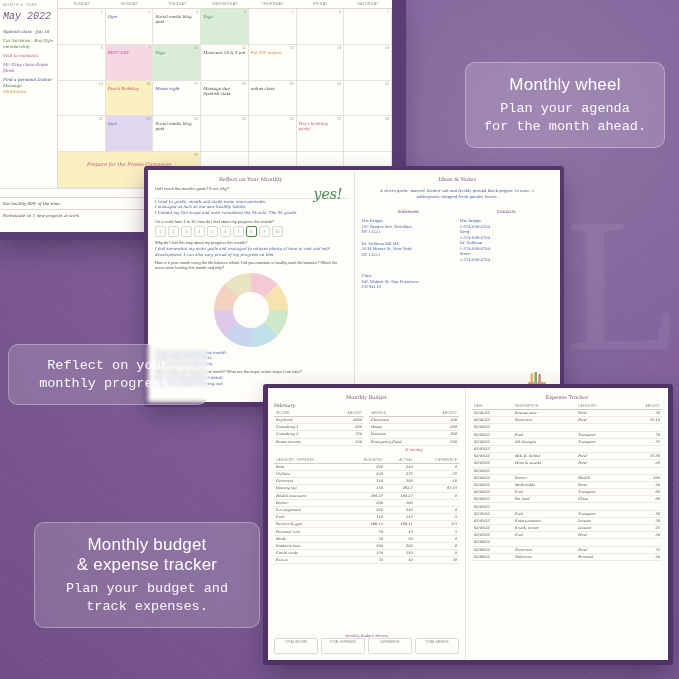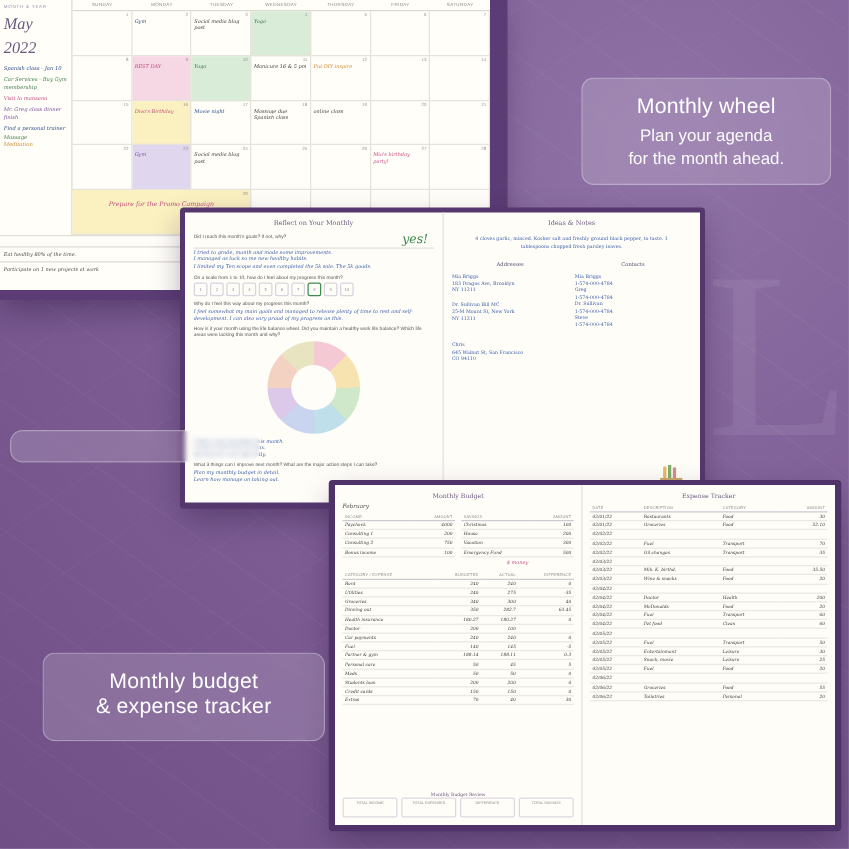--- a/index.html
+++ b/index.html
@@ -49,21 +49,21 @@
   .cal-cell{border-right:1px solid #e6e2dc;border-bottom:1px solid #e6e2dc;
     position:relative;padding:5px 2px 2px 2px;overflow:hidden;}
   .cal-num{position:absolute;top:1px;right:2px;font-size:3.6px;color:#9a9a9a;}
   .cal-ev{font-size:4px;line-height:1.25;color:#3d3d3d;}
   .hand{font-family:"DejaVu Serif", serif;font-style:italic;}
   .ink-blue{color:#2d4a8a;}
   .ink-green{color:#3f7a4a;}
   .ink-pink{color:#c0507e;}
   .ink-orange{color:#d08a33;}
   .ink-purple{color:#7a4f9e;}
-  .cal-title{font-size:13px;color:#6b5a80;font-family:Liberation Serif, serif;}
+  .cal-title{font-size:10px;color:#6b5a80;font-family:Liberation Mono, monospace;}
   .month-head{font-size:3.6px;color:#9a8faa;letter-spacing:.6px;}
   .hl-pink{background:#f6d7e4;}
   .hl-green{background:#d9ecd8;}
   .hl-purple{background:#e0d7ef;}
   .hl-yellow{background:#faf0c0;}
   .notes-strip{display:flex;border-top:1px solid #ded9d2;}
   .notes-strip > div{flex:1;border-right:1px solid #e6e2dc;padding:3px;font-size:4px;color:#4a4a4a;}
 
   
   #monthly-review{left:148px;top:170px;width:412px;height:232px;}
@@ -108,21 +108,21 @@
   .totals div{flex:1;border:1px solid #ddd8e0;border-radius:2px;height:13px;
     font-size:3px;color:#8b8b8b;display:flex;align-items:flex-start;justify-content:center;padding-top:1.5px;}
   .bd-review{position:absolute;left:6px;right:6px;bottom:22px;font-size:3.6px;color:#6b5a80;
     font-family:"DejaVu Serif",serif;text-align:center;}
 
   
   .callout{position:absolute;border-radius:10px;padding:12px 16px;box-sizing:border-box;
     background:rgba(255,255,255,.16);border:1px solid rgba(255,255,255,.30);
     color:#ffffff;text-align:center;backdrop-filter:blur(2px);}
   .callout .c-title{font-size:17px;margin-bottom:5px;letter-spacing:.2px;}
-  .callout .c-sub{font-size:13.5px;line-height:1.3;opacity:.96;}
+  .callout .c-sub{font-size:13.5px;line-height:1.3;opacity:.96;font-family:Liberation Mono, monospace;}
   #callout-plan{right:14px;top:62px;width:200px;}
   #callout-review{left:8px;top:344px;width:200px;}
   #callout-budget{left:34px;top:522px;width:226px;}
 </style>
 </head>
 <body>
 
 <div class="bg"></div>
 <div class="bg-doodles"></div>
 <div class="bg-bigletters">PL</div>
@@ -298,21 +298,21 @@
 </div>
 
 <div class="book" id="monthly-review">
   <div class="cover"></div>
   <div class="rv-sheet">
     <div class="rv-page left">
       <div class="rv-h">Reflect on Your Monthly</div>
       <div class="rv-q">Did I reach this month's goals? If not, why?</div>
       <div style="position:relative;">
         <div class="rv-line"></div>
-        <div class="rv-ans" style="position:absolute;right:4px;top:-7px;font-size:10px;color:#3f8a4f;">yes!</div>
+        <div class="rv-ans" style="position:absolute;right:4px;top:-7px;font-size:14px;color:#3f8a4f;">yes!</div>
       </div>
       <div class="rv-ans">I tried to grade, month and made some improvements.</div>
       <div class="rv-ans">I managed as luck so me new healthy habits.</div>
       <div class="rv-ans">I limited my Ten scope and even completed the 5k sale. The 5k goods.</div>
       <div class="rv-q" style="margin-top:4px;">On a scale from 1 to 10, how do I feel about my progress this month?</div>
       <div class="scale">
         <span>1</span>
         <span>2</span>
         <span>3</span>
         <span>4</span>
@@ -687,17 +687,21 @@
     </div>
   </div>
 </div>
 
 <div class="callout" id="callout-plan">
   <div class="c-title">Monthly wheel</div>
   <div class="c-sub" style="white-space:pre-line;">Plan your agenda
 for the month ahead.</div>
 </div>
 <div class="callout" id="callout-review">
+  <div class="c-sub" style="white-space:pre-line;">Reflect on your
+monthly progress.</div>
 </div>
 <div class="callout" id="callout-budget">
   <div class="c-title" style="white-space:pre-line;">Monthly budget
 &amp; expense tracker</div>
+  <div class="c-sub" style="white-space:pre-line;">Plan your budget and
+track expenses.</div>
 </div>
 
 </body></html>

